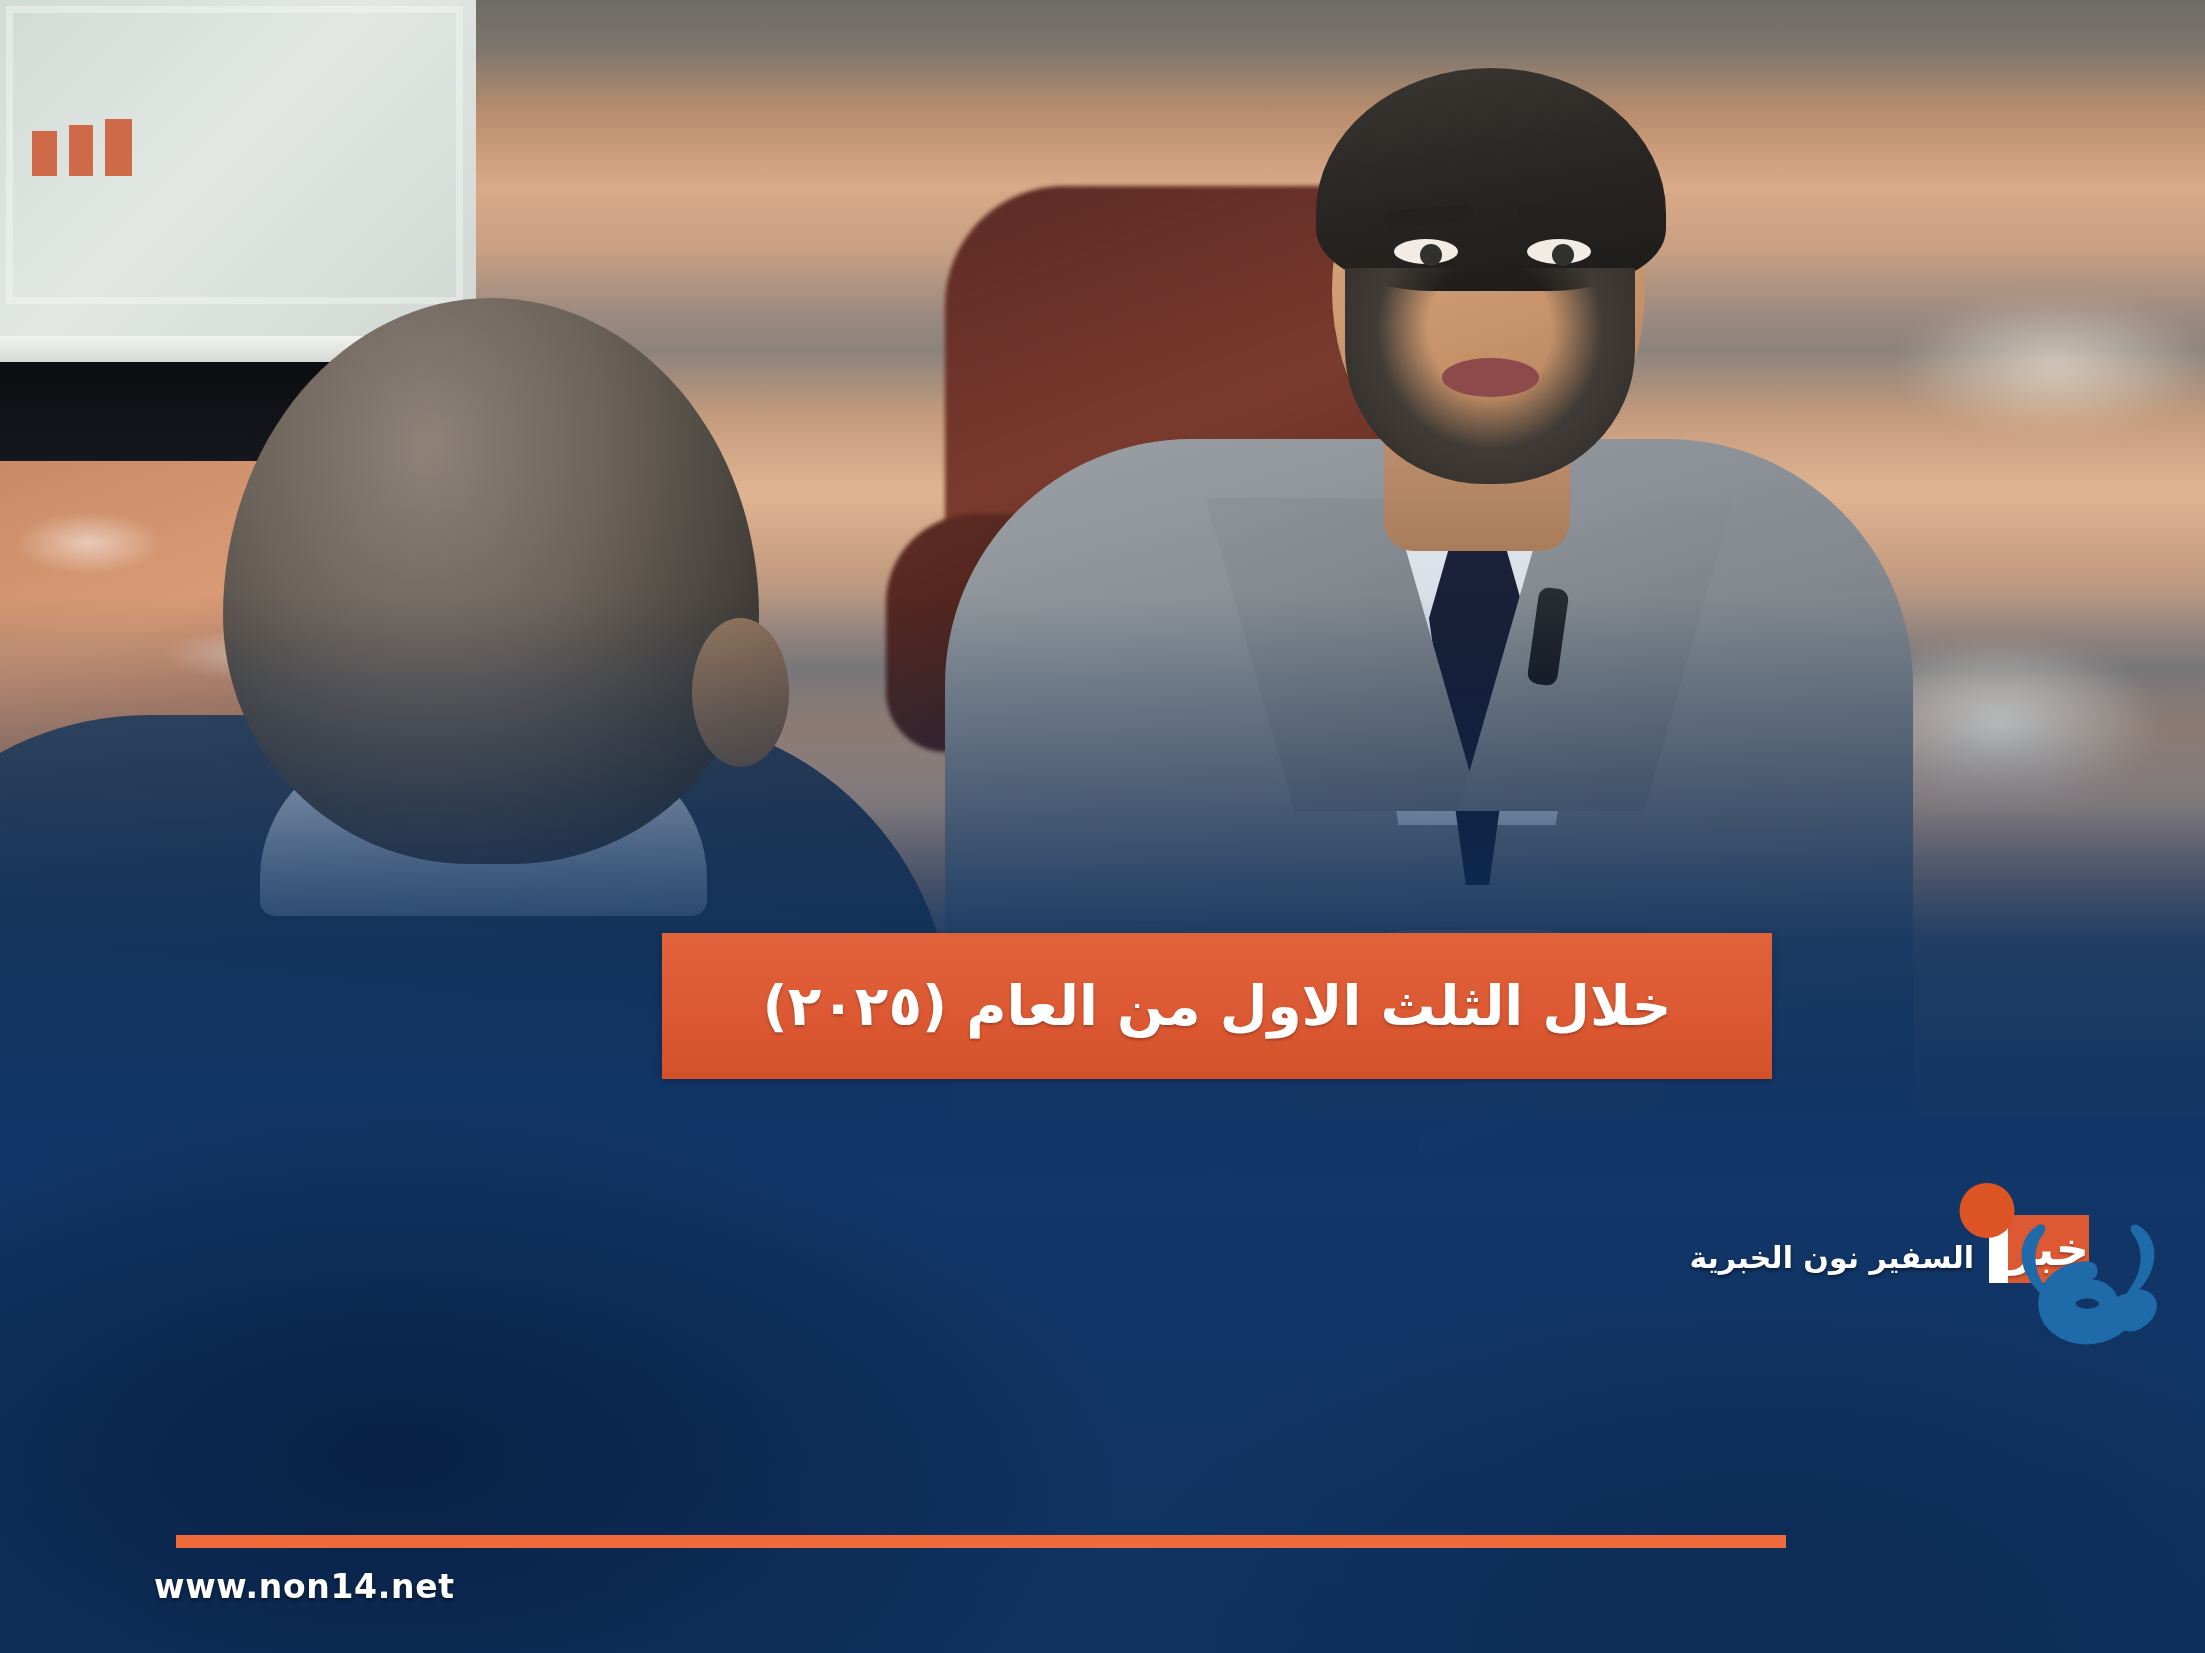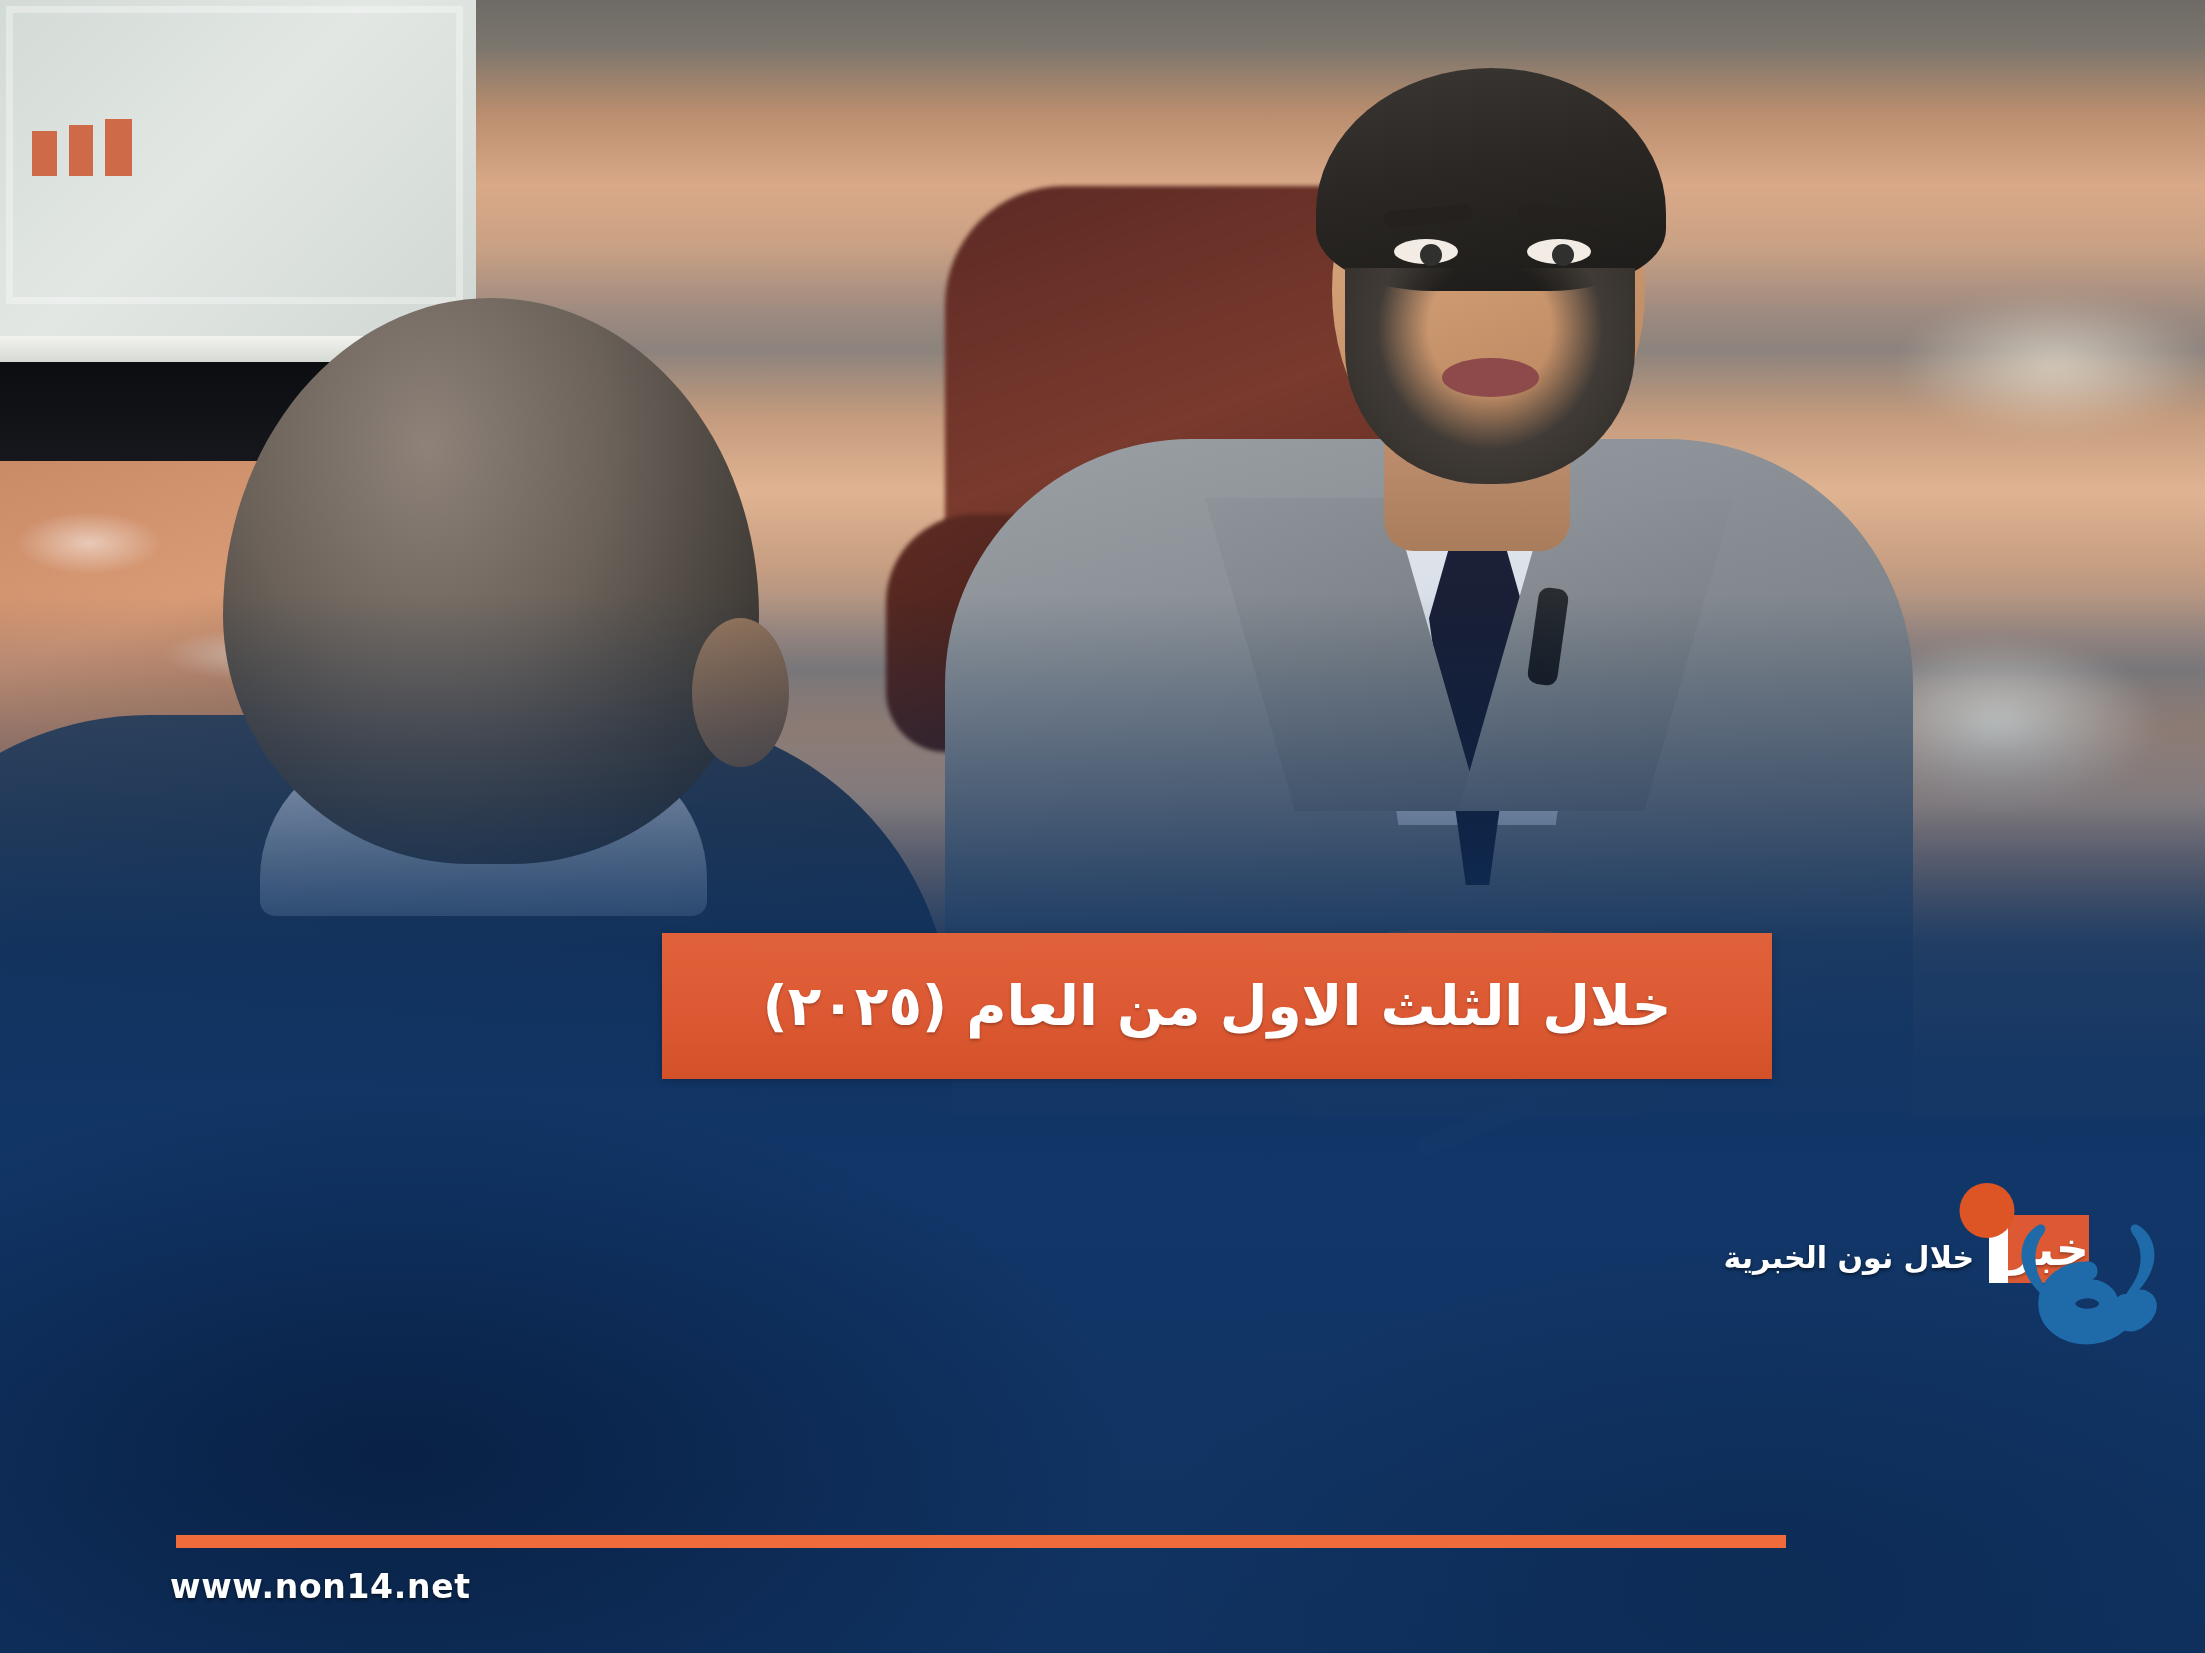--- a/index.html
+++ b/index.html
@@ -426,21 +426,21 @@
   
   .rule {
     position: absolute;
     left: 176px; top: 1535px;
     width: 1610px; height: 12.7px;
     background: #ef6b3c;
     z-index: 7;
   }
   .url {
     position: absolute;
-    left: 170px; top: 1567px;
+    left: 154px; top: 1567px;
     color: #ffffff;
     font-size: 33px;
     font-weight: 700;
     letter-spacing: 0.7px;
     direction: ltr;
     z-index: 7;
     text-shadow: 0 1.5px 3.7px rgba(0,0,0,.5);
   }
 </style>
 </head>
@@ -529,20 +529,20 @@
                  C 218 102, 210 94, 202 90 C 196 88, 192 92, 194 98 C 196 104, 200 106, 202 112 Z" fill="#1f6aa8"></path>
         <path d="M136 152 C 104 152, 82 172, 82 196 C 82 220, 104 238, 134 238
                  C 162 238, 182 222, 190 206 C 196 194, 204 186, 212 192
                  C 220 198, 214 210, 204 216 C 196 222, 188 222, 182 216
                  C 176 210, 178 200, 186 196
                  M 136 176 C 152 176, 164 185, 164 196 C 164 208, 152 216, 135 216
                  C 118 216, 106 208, 106 196 C 106 185, 119 176, 136 176 Z" fill="none" stroke="#1f6aa8" stroke-width="26" stroke-linecap="round" stroke-linejoin="round"></path>
       </svg>
     </div>
 
-    <div class="agency">خلال نون الخبرية</div>
+    <div class="agency">السفير نون الخبرية</div>
   </div>
 
   <div class="rule"></div>
   <div class="url">www.non14.net</div>
 
 </div>
 
 
 </body></html>

